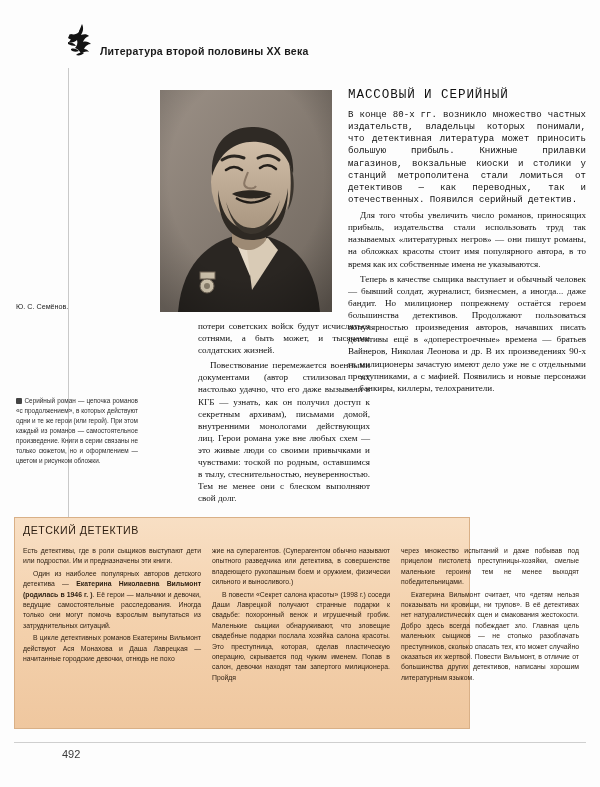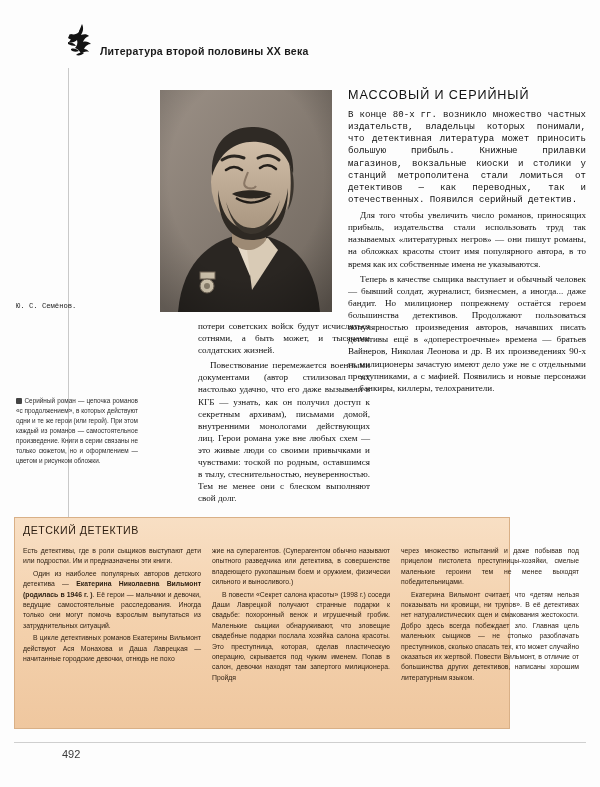--- a/index.html
+++ b/index.html
@@ -46,21 +46,21 @@
     width: 172px; height: 222px;
     background: #8d8378;
     overflow: hidden;
   }
   .photo-frame svg { display: block; width: 100%; height: 100%; }
 
   .photo-caption {
     position: absolute;
     left: 16px; top: 302px;
     width: 120px;
-    font-family: Liberation Mono, monospace;
+    font-family: Liberation Sans, sans-serif;
     font-size: 7.2px;
     color: #222;
     line-height: 1.3;
   }
 
   
   .note {
     position: absolute;
     left: 16px; top: 396px;
     width: 122px;
@@ -102,21 +102,21 @@
   .col-mid p { margin: 0 0 3px 0; text-indent: 12px; }
   .col-mid p.noindent { text-indent: 0; }
 
   
   .col-right {
     position: absolute;
     left: 348px; top: 88px;
     width: 238px;
   }
   .section-title {
-    font-family: Liberation Sans, sans-serif;
+    font-family: Liberation Mono, monospace;
     font-size: 12.6px;
     font-weight: 400;
     letter-spacing: 0.9px;
     color: #111;
     margin: 0 0 7px 0;
   }
   .col-right p {
     margin: 0 0 3px 0;
     font-size: 9.1px;
     line-height: 1.335;
@@ -124,21 +124,21 @@
     text-indent: 12px;
     color: #111;
     hyphens: auto;
   }
   .col-right p.noindent { text-indent: 0; font-family: Liberation Mono, monospace; }
 
   
   .box {
     position: absolute;
     left: 14px; top: 517px;
-    width: 496px; height: 212px;
+    width: 456px; height: 212px;
     background: linear-gradient(180deg,#f8dfc4 0%, #f4d2ae 45%, #efc79f 100%);
     border: 1px solid #d9b087;
   }
   .box-title {
     position: absolute;
     left: 8px; top: 6px;
     font-family: "Liberation Sans", sans-serif;
     font-size: 10.6px;
     letter-spacing: 0.5px;
     color: #2b1d10;

